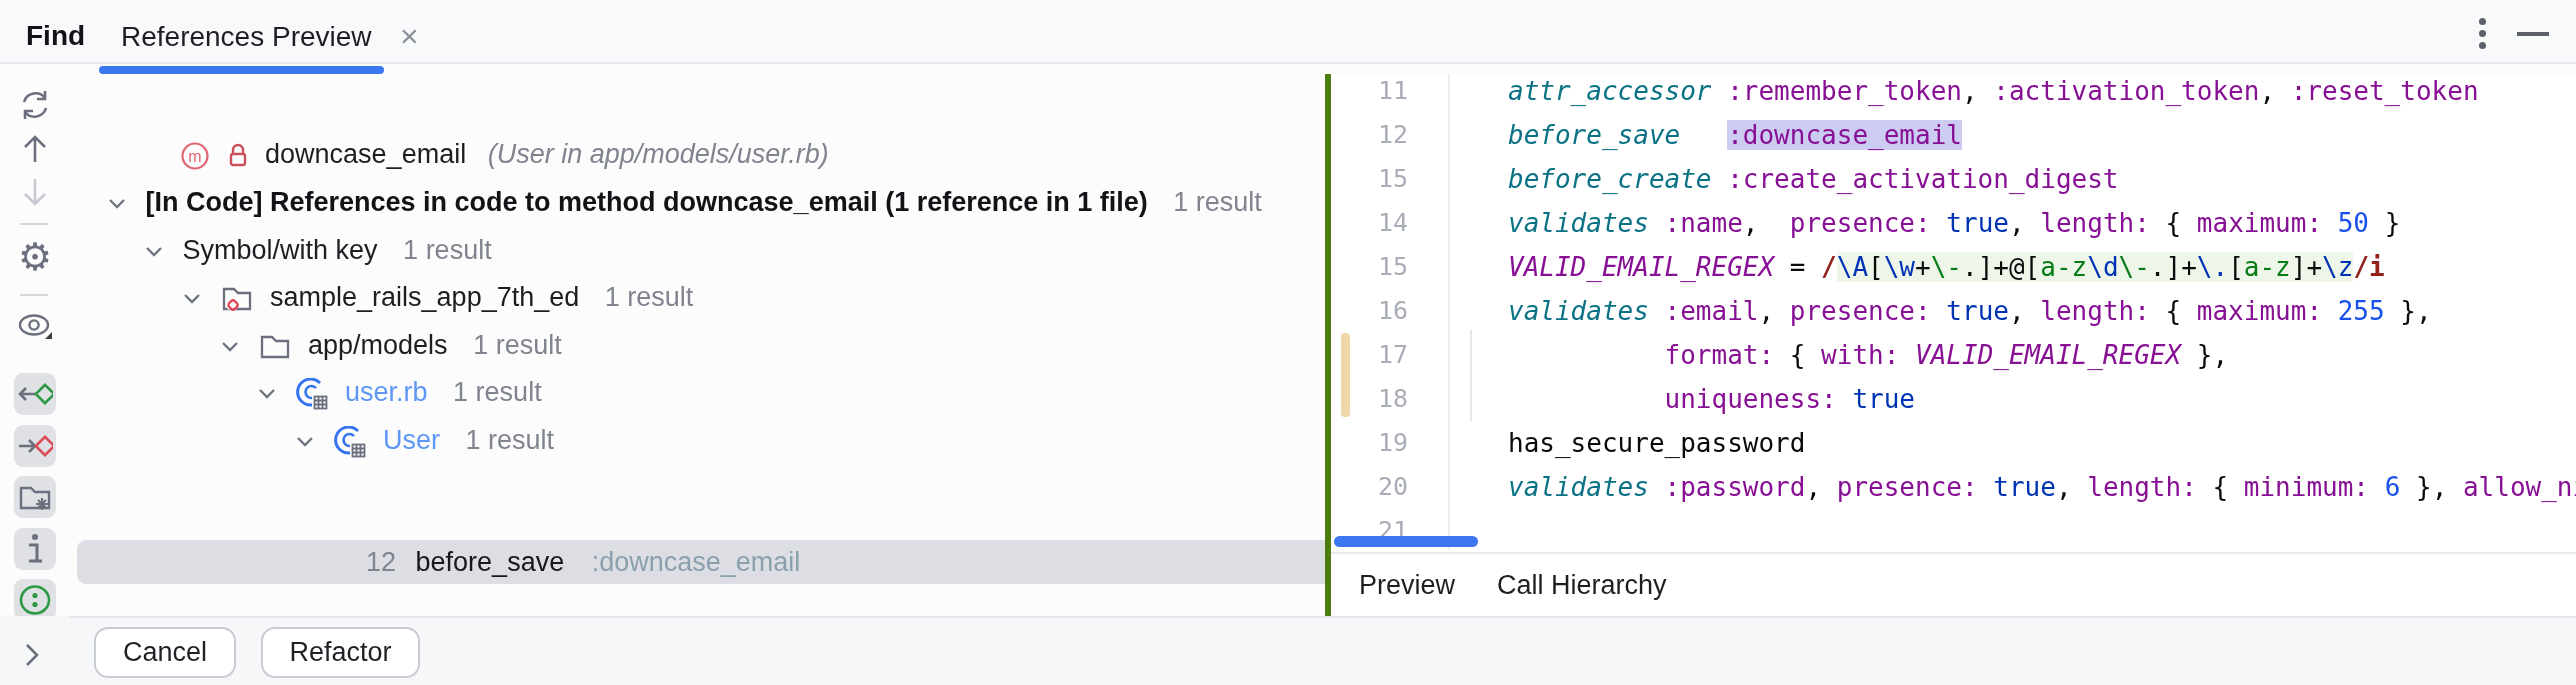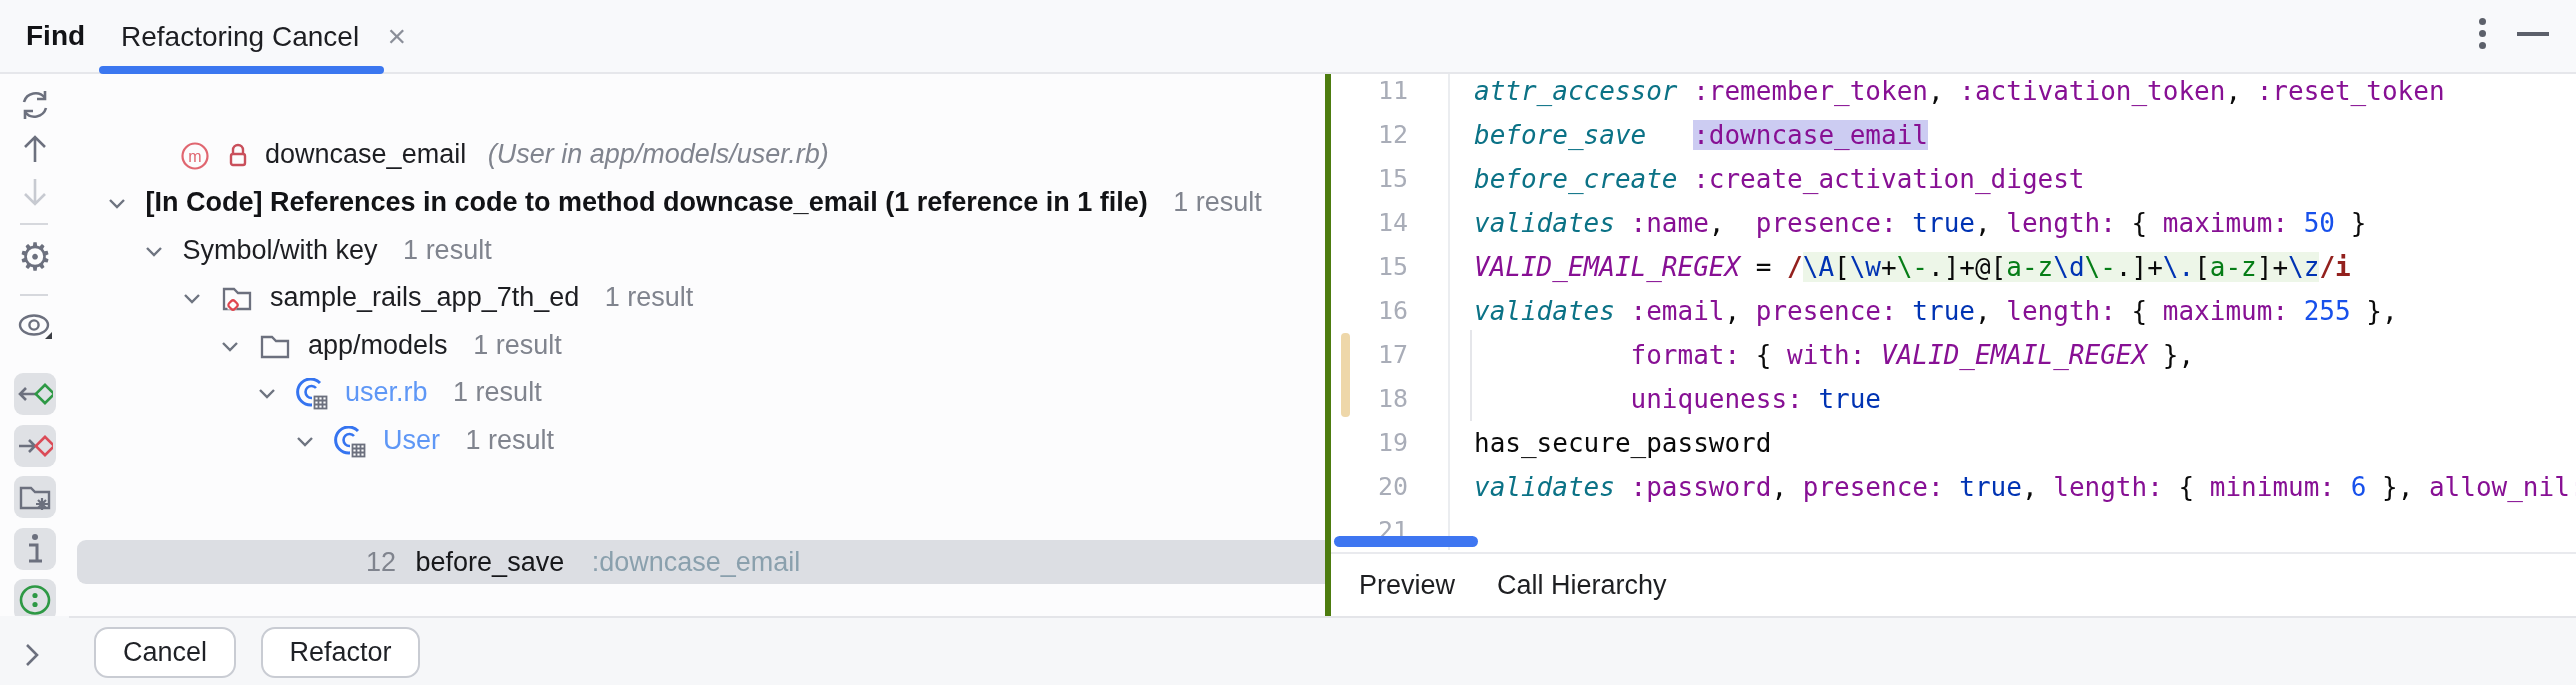--- a/index.html
+++ b/index.html
@@ -1,20 +1,20 @@
 <!DOCTYPE html>
 <html><head>
 <meta charset="utf-8">
 <style>
   * { margin:0; padding:0; box-sizing:border-box; }
   html,body { width:2576px; height:686px; }
   body { font-family:"Liberation Sans", sans-serif; background:#fcfcfd; position:relative; overflow:hidden; color:#1d1e22; }
 
   
-  .header { position:absolute; left:0; top:0; width:2576px; height:74px; background:#f8f9fb; border-bottom:2px solid #e6e7eb; }
+  .header { position:absolute; left:0; top:0; width:2576px; height:64px; background:#f8f9fb; border-bottom:2px solid #e6e7eb; }
   .find-label { position:absolute; left:26px; top:0; height:72px; line-height:72px; font-size:28px; font-weight:bold; color:#121316; }
   .tab { position:absolute; left:99px; top:0; height:72px; line-height:72px; }
   .tab-label { font-size:28px; color:#1d1e22; margin-left:22px; }
   .tab-close { font-size:32px; color:#8b8f99; margin-left:24px; vertical-align:-1px; cursor:default; }
   .tab-indicator { position:absolute; left:99px; top:66px; width:285px; height:8px; border-radius:4px; background:#3b77f0; }
   .kebab { position:absolute; left:2475px; top:18px; width:14px; height:40px; }
   .kebab i { display:block; width:7px; height:7px; border-radius:50%; background:#5c606a; margin:0 auto 5px; }
   .minimize { position:absolute; left:2517px; top:32px; width:32px; height:4px; background:#5c606a; }
 
   
@@ -40,21 +40,21 @@
   .sel-sym { color:#8aa0ad; margin-left:20px; }
 
   
   .editor { position:absolute; left:1325px; top:74px; width:1251px; height:542px; background:#ffffff; border-left:6px solid #4d7c0f; overflow:hidden; }
   .gutter-sep { position:absolute; left:117px; top:0; width:2px; height:476px; background:#ebedf0; }
   .change-marker { position:absolute; left:10px; top:259px; width:9px; height:84px; border-radius:4px; background:#eed7a9; }
   .indent-guide { position:absolute; left:139px; top:256px; width:2px; height:91px; background:#e5e6ea; }
   .code-lines { position:absolute; left:0; top:-5px; width:1251px; }
   .code-line { display:flex; height:44px; line-height:44px; font-family:"DejaVu Sans Mono", monospace; font-size:26px; white-space:pre; }
   .line-num { width:77px; text-align:right; color:#a9adb8; font-size:25px; flex:none; }
-  .line-code { margin-left:66px; flex:none; }
+  .line-code { margin-left:100px; flex:none; }
   .tk-c { color:#0b7286; font-style:italic; }
   .tk-p { color:#0a0a0a; }
   .tk-s { color:#871094; }
   .tk-k { color:#0033b3; }
   .tk-n { color:#1750eb; }
   .tk-C { color:#871094; font-style:italic; }
   .tk-h { color:#871094; background:#ccccf2; }
   .tk-rd { color:#93211e; font-weight:bold; }
   .tk-re { color:#0033b3; background:#edf6e8; }
   .tk-rg { color:#067d17; background:#edf6e8; }
@@ -73,21 +73,21 @@
   .btn-cancel { left:94px; width:142px; }
   .btn-refactor { left:261px; width:159px; }
   .stripe-expand { position:absolute; left:24px; top:642px; }
 </style>
 </head>
 <body>
 
 <div class="header">
   <span class="find-label">Find</span>
   <div class="tab">
-    <span class="tab-label">Refactoring Cancel</span>
+    <span class="tab-label">References Preview</span>
     <span class="tab-close">×</span>
   </div>
   <div class="tab-indicator"></div>
   <div class="kebab">
       <i></i>
       <i></i>
       <i></i>
     </div>
   <div class="minimize"></div>
 </div>

